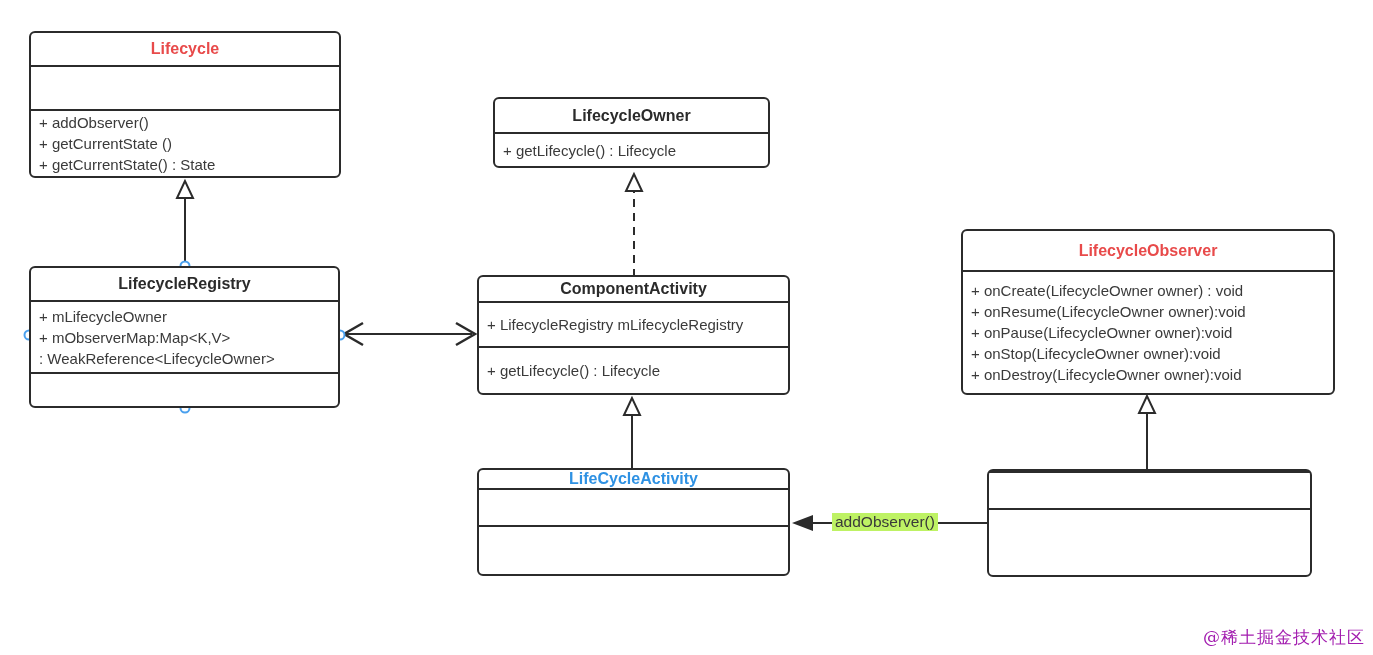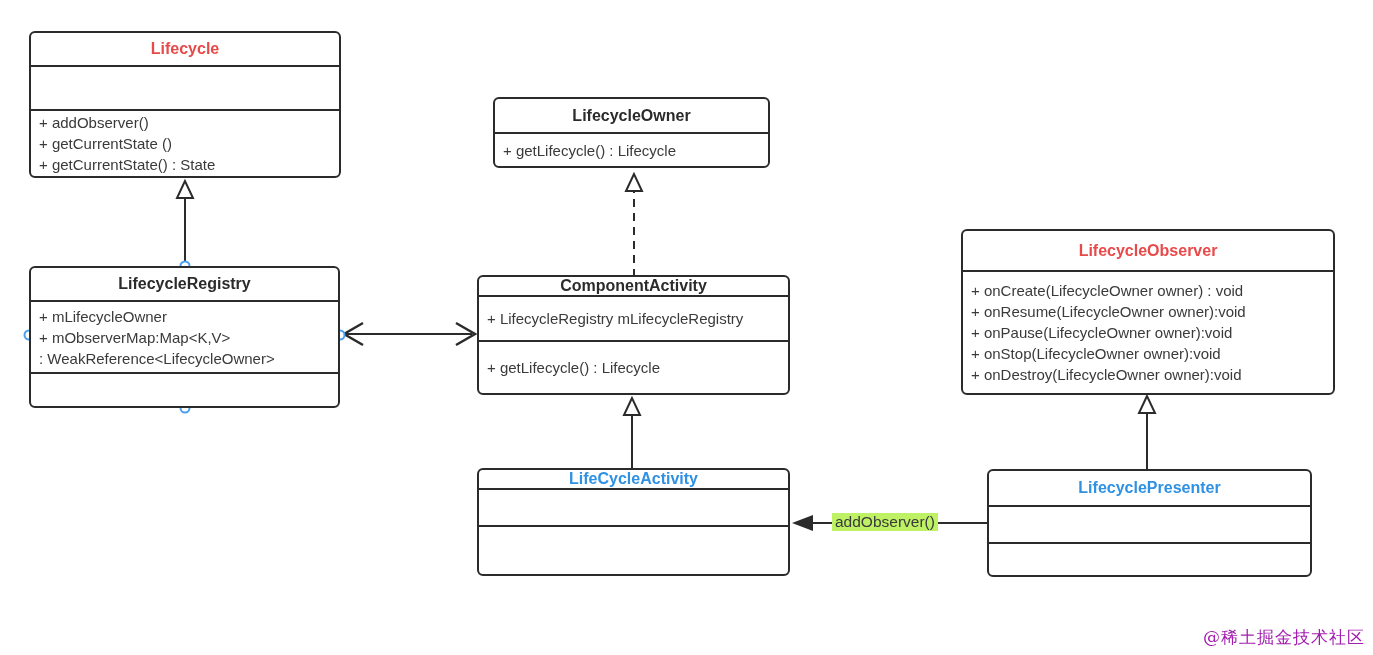--- a/index.html
+++ b/index.html
@@ -147,21 +147,21 @@
   </div>
 
   <div class="uml-box" style="left:493px; top:97px; width:277px; height:71px;">
     <div class="uml-title" style="height:33px;">LifecycleOwner</div>
     <div class="uml-comp grow">
       <div class="m">+ getLifecycle() : Lifecycle</div>
     </div>
   </div>
 
   <div class="uml-box" style="left:477px; top:275px; width:313px; height:120px;">
-    <div class="uml-title" style="height:18px;">ComponentActivity</div>
+    <div class="uml-title" style="height:24px;">ComponentActivity</div>
     <div class="uml-comp" style="height:45px;">
       <div class="m">+ LifecycleRegistry mLifecycleRegistry</div>
     </div>
     <div class="uml-comp grow">
       <div class="m">+ getLifecycle() : Lifecycle</div>
     </div>
   </div>
 
   <div class="uml-box" style="left:961px; top:229px; width:374px; height:166px;">
     <div class="uml-title t-red" style="height:39px;">LifecycleObserver</div>
@@ -174,21 +174,20 @@
     </div>
   </div>
 
   <div class="uml-box" style="left:477px; top:468px; width:313px; height:108px;">
     <div class="uml-title t-blue" style="height:18px;">LifeCycleActivity</div>
     <div class="uml-comp" style="height:37px;"></div>
     <div class="uml-comp grow"></div>
   </div>
 
   <div class="uml-box" style="left:987px; top:469px; width:325px; height:108px;">
-    <div class="uml-title t-blue" style="height:34px;">LifecyclePresenter</div>
     <div class="uml-comp" style="height:37px;"></div>
     <div class="uml-comp grow"></div>
   </div>
 
   <span class="edge-label">addObserver()</span>
 
   <div class="watermark">@稀土掘金技术社区</div>
 
 </div>
 

